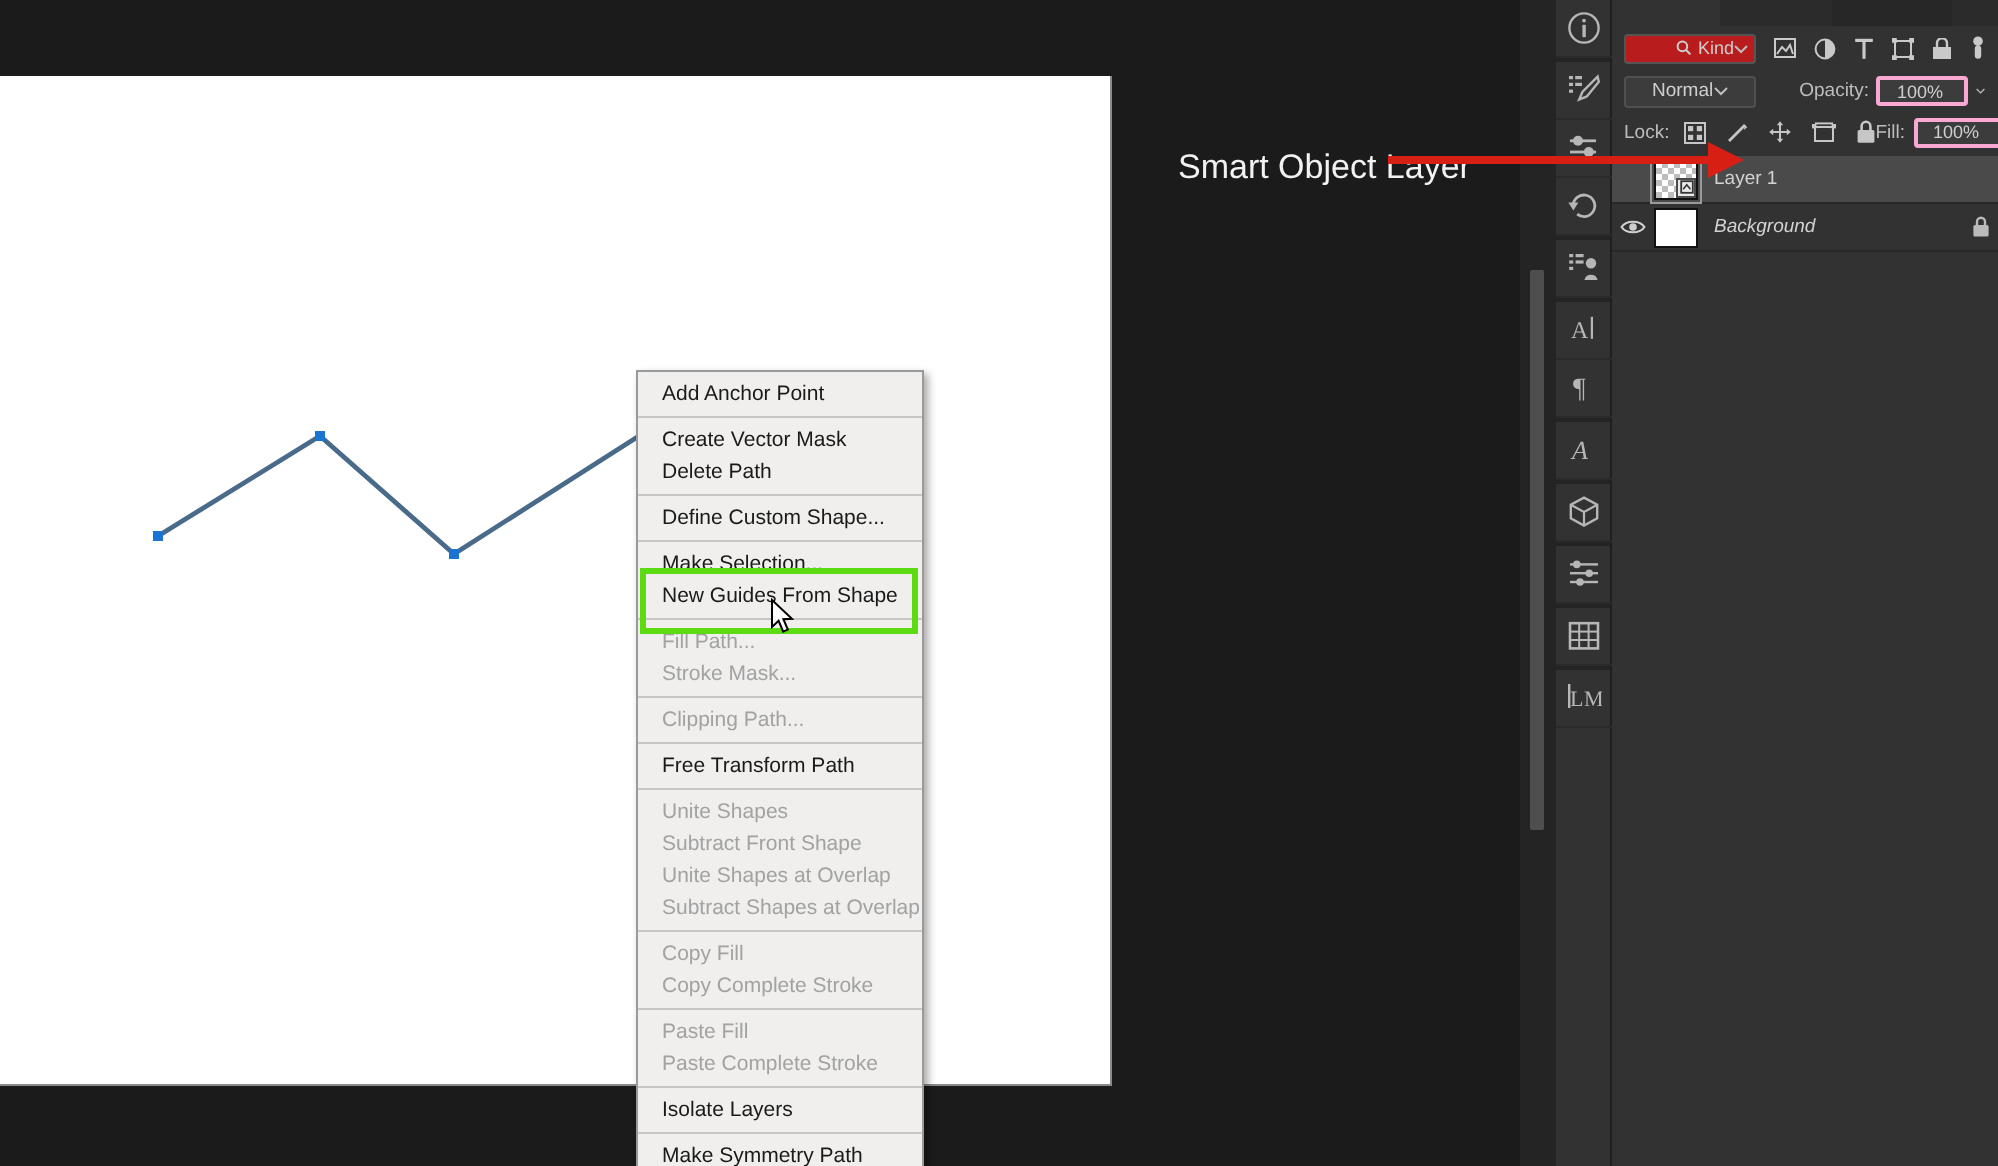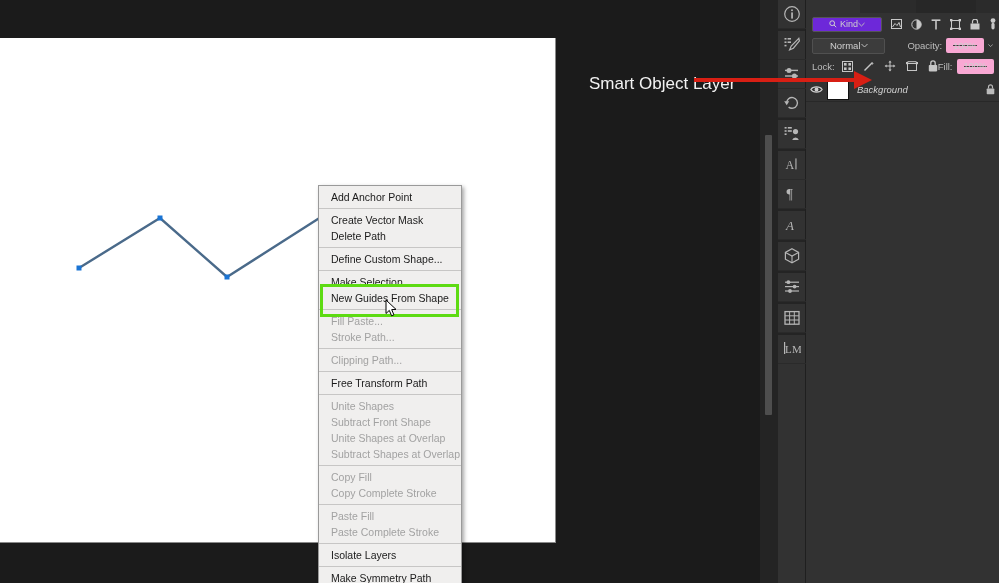--- a/index.html
+++ b/index.html
@@ -108,39 +108,39 @@
   .row {
     display:flex; align-items:center;
     height:21px; padding:0 6px;
     color:#bdbdbd; font-size:9.5px;
   }
   
   #filter-row { height:22px; padding-left:6px; }
   .kind-select {
     display:flex; align-items:center;
     width:70px; height:15px;
-    background:#6d28d9; border:1px solid #555; border-radius:2px;
-    padding:0 16px; color:#cfcfcf; font-size:9px;
-    justify-content:space-between;
+    background:#b91c1c; border:1px solid #555; border-radius:2px;
+    padding:0 3px; color:#cfcfcf; font-size:9px;
+    justify-content:flex-end;
   }
   .kind-select .lbl { display:flex; align-items:center; gap:3px; }
   .filter-icons { display:flex; align-items:center; gap:9px; margin-left:9px; color:#c9c9c9; }
 
   
   #blend-row { height:21px; }
   .blend-select {
     display:flex; align-items:center; justify-content:center;
     width:96px; height:16px;
     background:#3c3c3c; border:1px solid #505050; border-radius:2px;
     padding:0 4px; color:#cfcfcf; font-size:9.5px;
   }
   .num-box {
-    display:flex; align-items:center; justify-content:flex-start;
-    width:46px; height:15px; background:#3c3c3c; border:7px solid #f9a8d4;
-    border-radius:2px; padding:0 0; color:#cfcfcf; font-size:9px;
+    display:flex; align-items:center; justify-content:flex-end;
+    width:46px; height:15px; background:#3c3c3c; border:2px solid #f9a8d4;
+    border-radius:2px; padding:0 11px; color:#cfcfcf; font-size:9px;
   }
   .lbl-sm { font-size:9.5px; color:#bdbdbd; }
 
   
   #lock-row { height:20px; }
   .lock-icons { display:flex; align-items:center; gap:10px; margin-left:7px; color:#c6c6c6; }
 
   
   #layer-list { margin-top:2px; }
   .layer-row {
@@ -204,22 +204,22 @@
     <div class="mi">Add Anchor Point</div>
     <div class="sep"></div>
     <div class="mi">Create Vector Mask</div>
     <div class="mi">Delete Path</div>
     <div class="sep"></div>
     <div class="mi">Define Custom Shape...</div>
     <div class="sep"></div>
     <div class="mi">Make Selection...</div>
     <div class="mi">New Guides From Shape</div>
     <div class="sep"></div>
-    <div class="mi disabled">Fill Paste...</div>
-    <div class="mi disabled">Stroke Path...</div>
+    <div class="mi disabled">Fill Path...</div>
+    <div class="mi disabled">Stroke Mask...</div>
     <div class="sep"></div>
     <div class="mi disabled">Clipping Path...</div>
     <div class="sep"></div>
     <div class="mi">Free Transform Path</div>
     <div class="sep"></div>
     <div class="mi disabled">Unite Shapes</div>
     <div class="mi disabled">Subtract Front Shape</div>
     <div class="mi disabled">Unite Shapes at Overlap</div>
     <div class="mi disabled">Subtract Shapes at Overlap</div>
     <div class="sep"></div>
@@ -454,20 +454,33 @@
       <span class="lbl-sm" style="">Fill:</span>
       <div class="num-box" style="margin-left:4px">
         <span>100%</span>
       </div>
       <svg width="7" height="5" viewBox="0 0 7 5" style="margin-left:4px">
         <polyline points="0.5,1 3.5,4 6.5,1" fill="none" stroke="#bdbdbd" stroke-width="1"></polyline>
       </svg>
     </div>
 
     <div id="layer-list">
+        <div class="layer-row selected">
+          <div class="eye-cell"></div>
+          <div class="thumb checker">
+            <span class="so-badge">
+              <svg width="7" height="7" viewBox="0 0 7 7">
+                <rect x="0.6" y="0.6" width="5.8" height="5.8" fill="none" stroke="#333" stroke-width="0.9"></rect>
+                <polyline points="1.6,4.6 3.4,2.4 5.2,4.6" fill="none" stroke="#333" stroke-width="0.8"></polyline>
+              </svg>
+            </span>
+          </div>
+          <div class="layer-name">Layer 1</div>
+          <div class="lock-cell"></div>
+        </div>
         <div class="layer-row">
           <div class="eye-cell">
             <svg width="13" height="9" viewBox="0 0 13 9">
               <path d="M0.8,4.5 C3,1 10,1 12.2,4.5 C10,8 3,8 0.8,4.5 Z" fill="none" stroke="#cfcfcf" stroke-width="1.1"></path>
               <circle cx="6.5" cy="4.5" r="1.9" fill="#cfcfcf"></circle>
             </svg>
           </div>
           <div class="thumb"></div>
           <div class="layer-name italic">Background</div>
           <div class="lock-cell">

